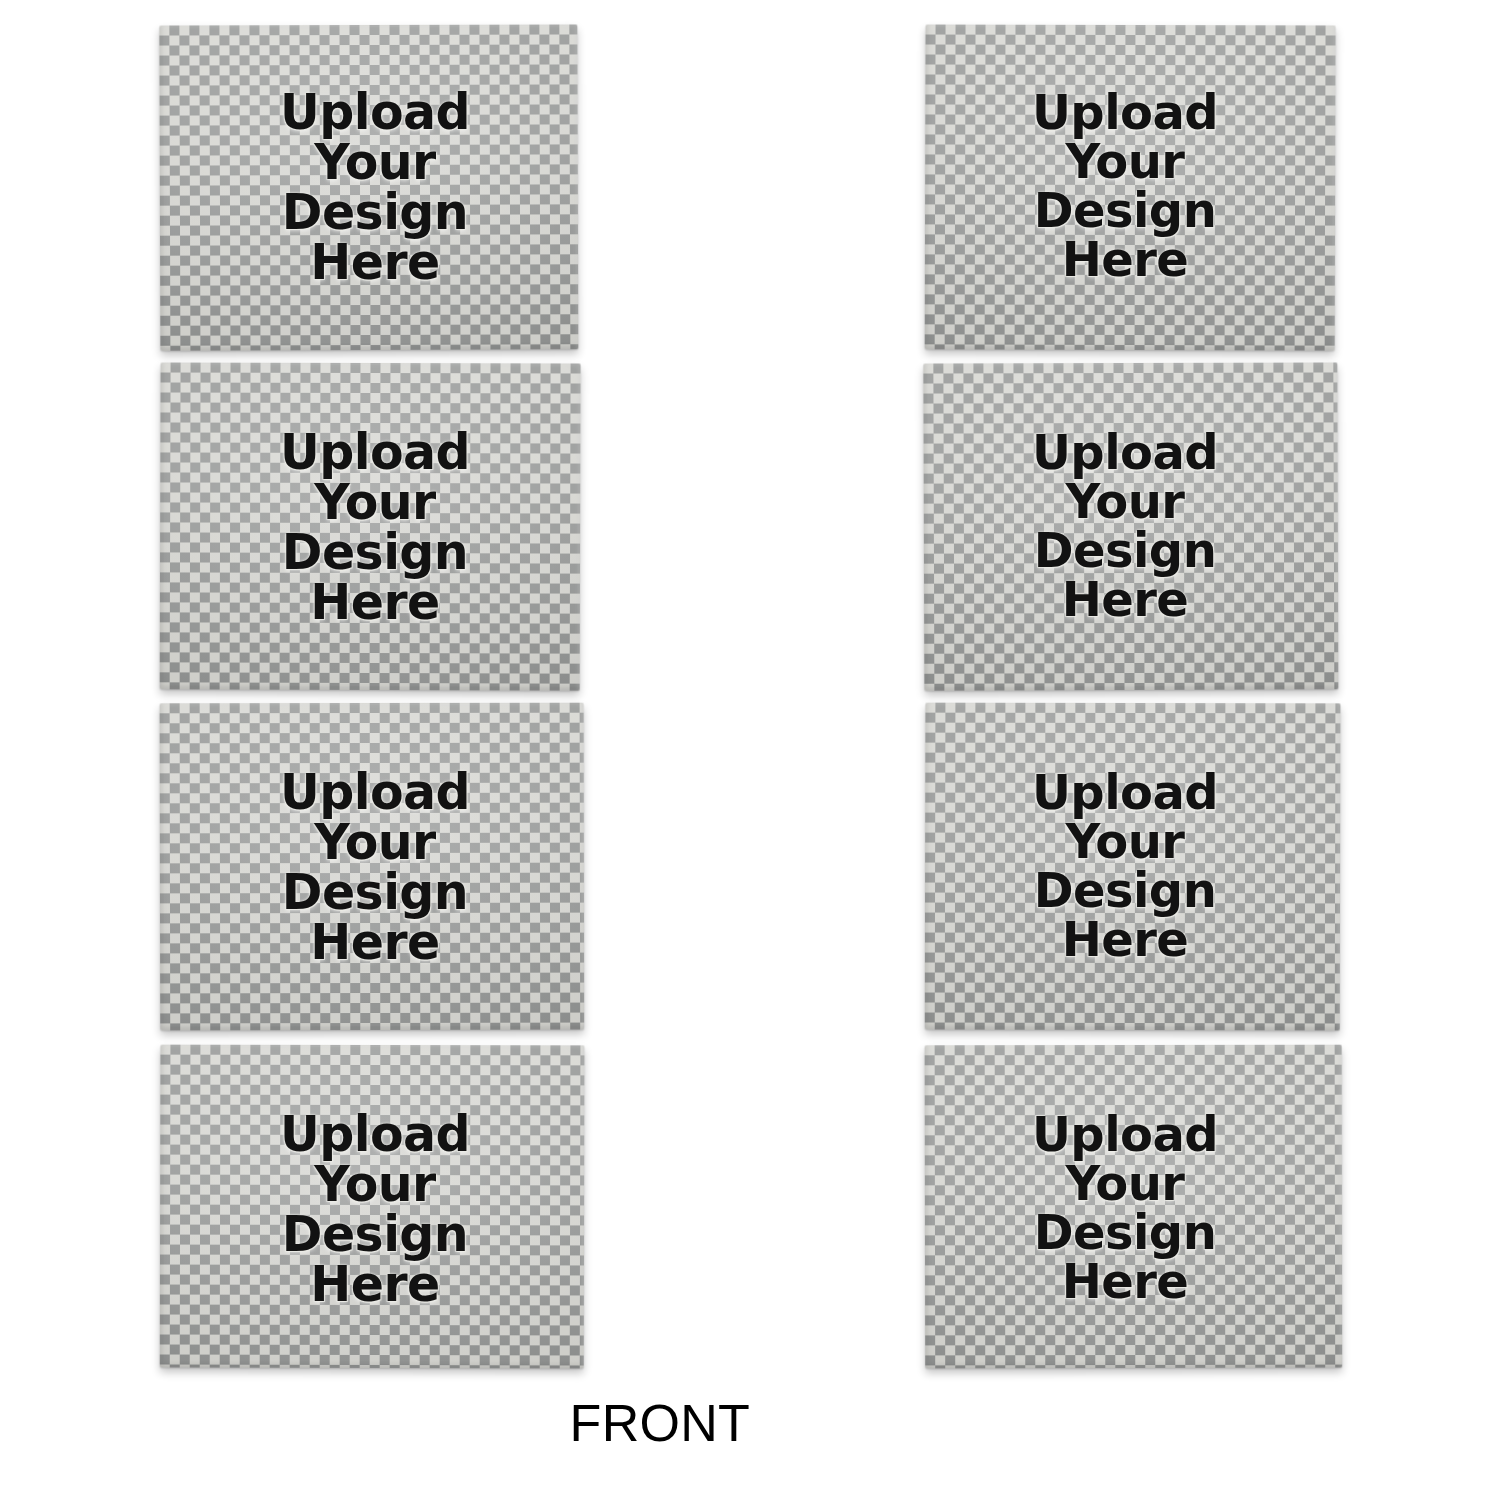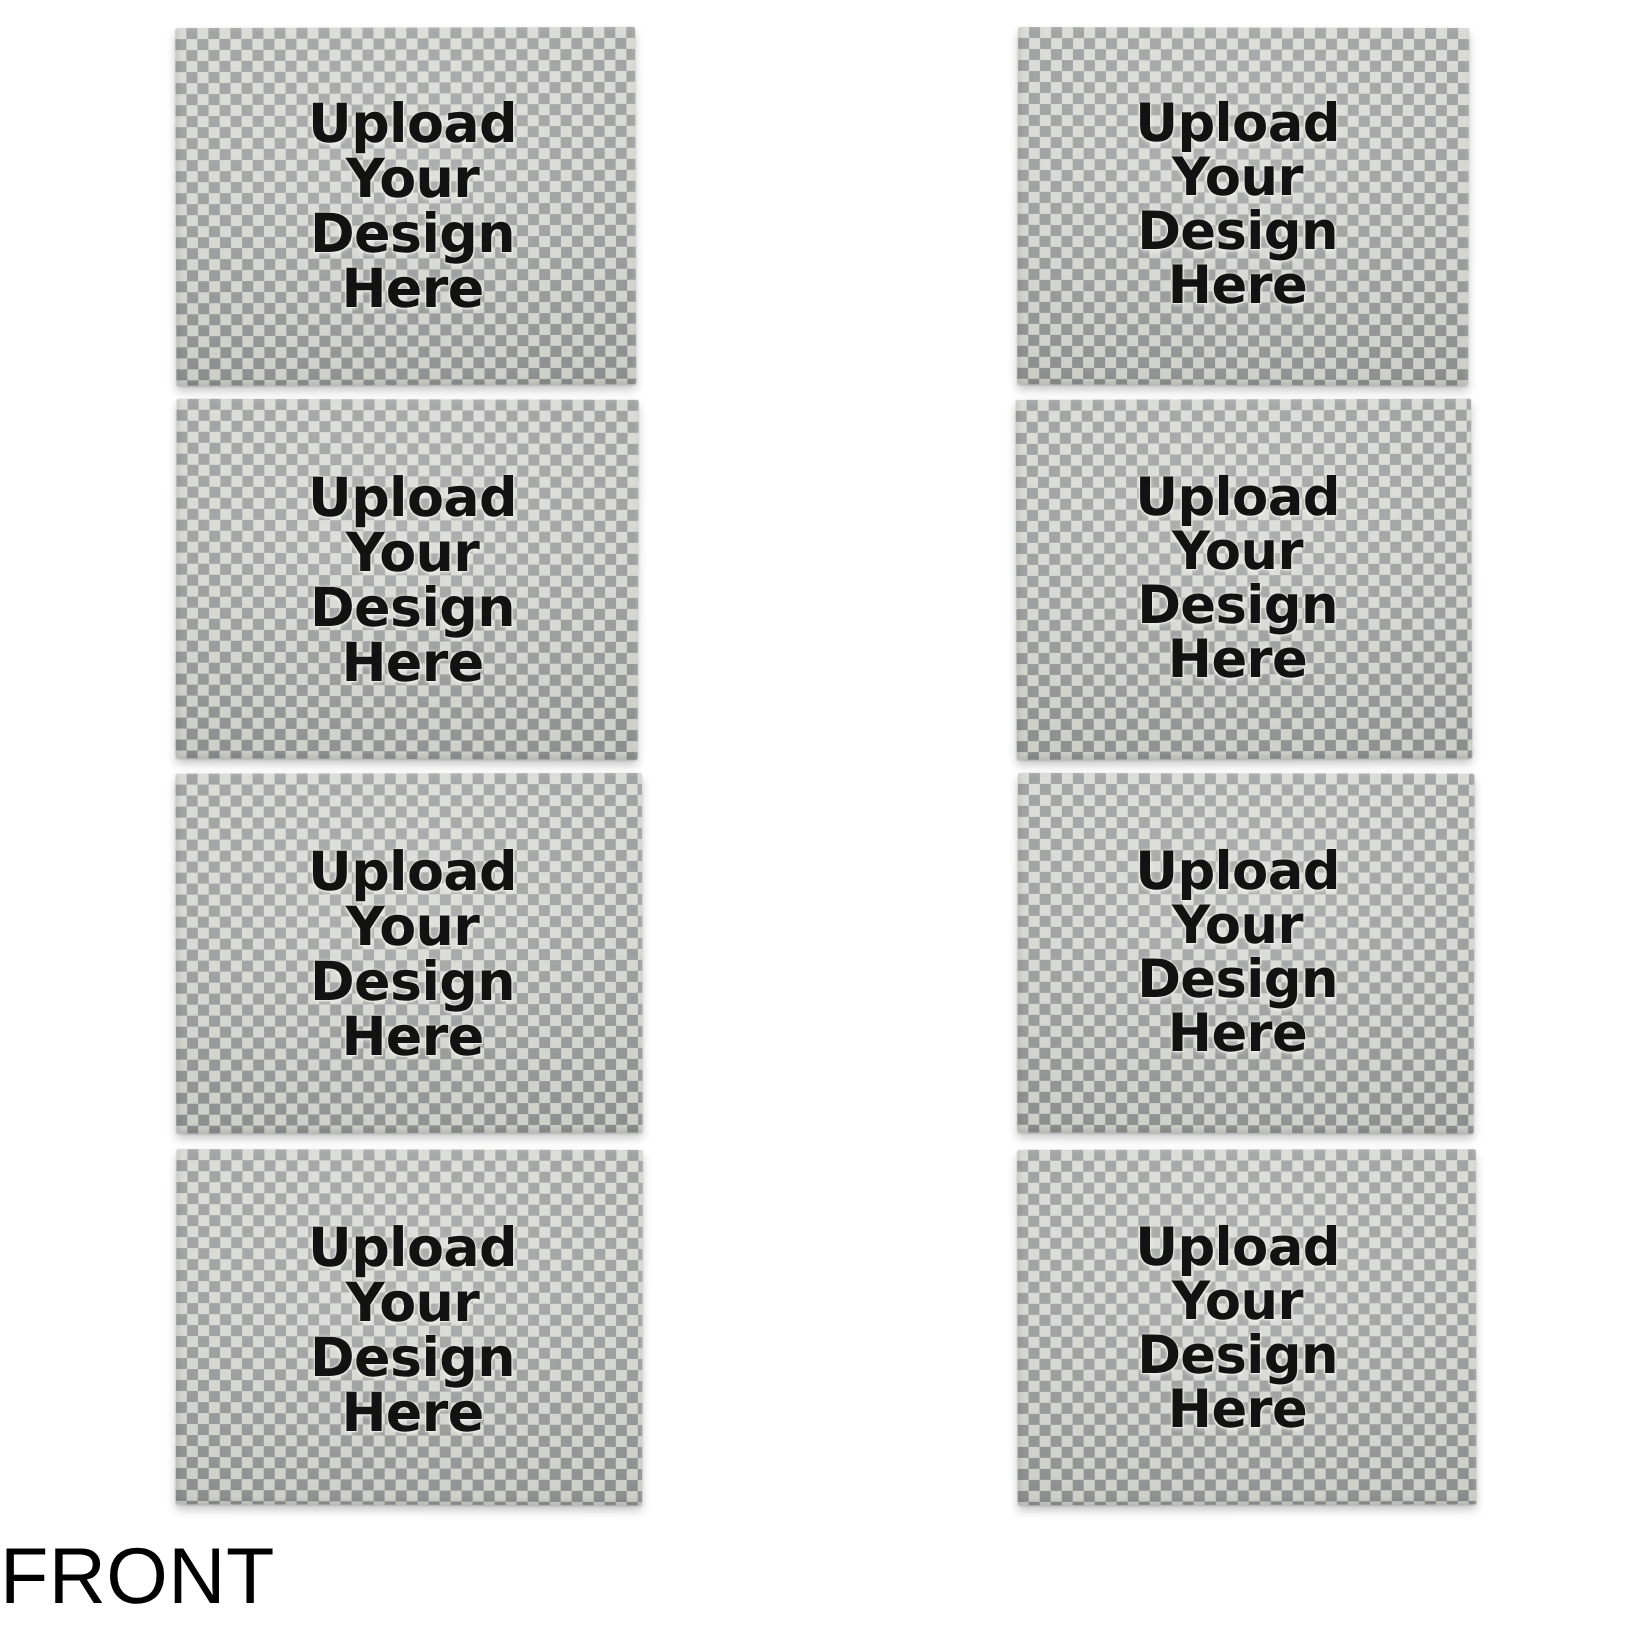--- a/index.html
+++ b/index.html
@@ -107,24 +107,24 @@
   
   .front .art        { font-size: 49px; }
   .front .art .line  { }
 
   
   .back .art         { font-size: 48px; }
 
   
   .view-label {
     position: absolute;
-    text-align: left;
+    text-align: right;
     font-family: "Liberation Sans", sans-serif;
     font-weight: 400;
-    font-size: 72px;
+    font-size: 52px;
     color: #000000;
     letter-spacing: 0.005em;
     line-height: 1;
     white-space: nowrap;
   }
   .view-label.front-label { left: 0;   width: 750px; top: 1397px; }
   .view-label.back-label  { left: 750px; width: 750px; top: 1397px; }
 </style>
 </head>
 <body style="background: rgb(255, 255, 255);">

